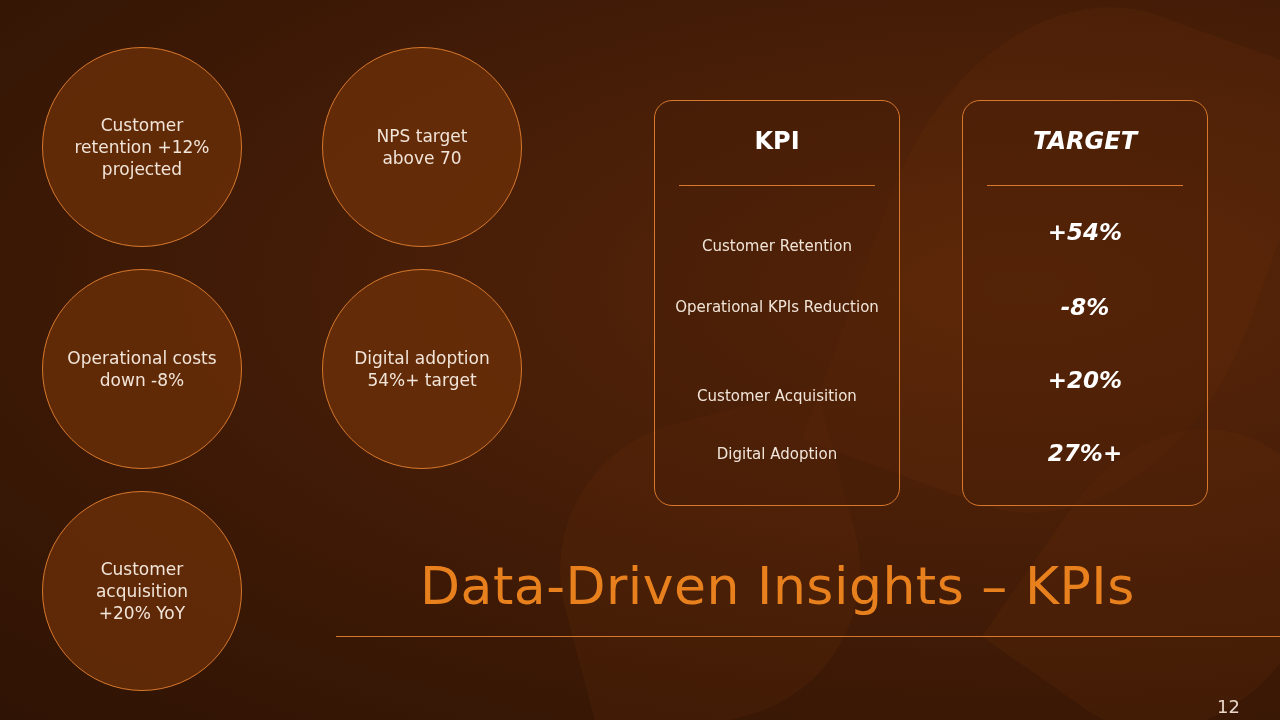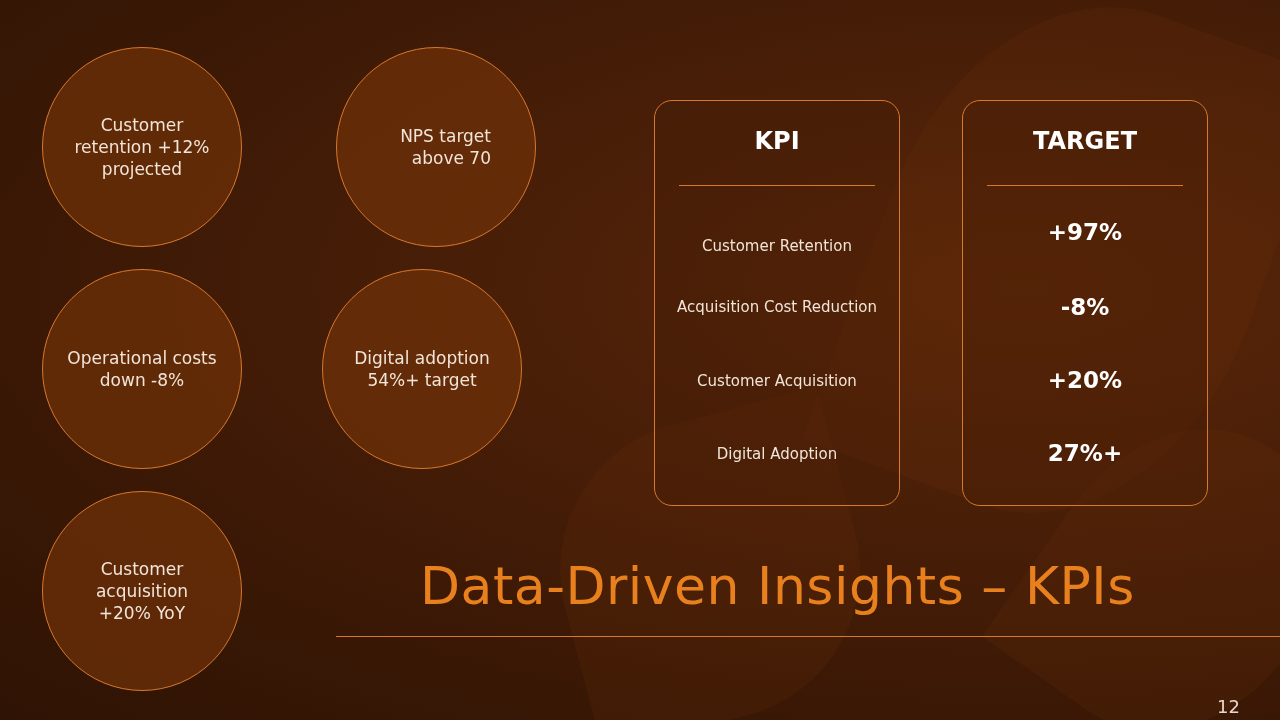--- a/index.html
+++ b/index.html
@@ -39,46 +39,46 @@
 </head>
 <body>
 
 <div class="leaf" style="left:880px;top:0;width:380px;height:520px;transform:rotate(20deg);"></div>
 <div class="leaf" style="left:560px;top:420px;width:300px;height:300px;transform:rotate(-15deg);"></div>
 <div class="leaf" style="left:1050px;top:420px;width:260px;height:320px;transform:rotate(35deg);"></div>
 
 <div class="circle" style="left:42px;top:47px;">
   <span>Customer retention +12% projected</span>
 </div>
-<div class="circle" style="left:336px;top:47px;text-align:right;">
+<div class="circle" style="left:322px;top:47px;">
   <span style="width:110px">NPS target above 70</span>
 </div>
 <div class="circle" style="left:42px;top:269px;">
   <span>Operational costs down -8%</span>
 </div>
 <div class="circle" style="left:322px;top:269px;">
   <span style="width:140px">Digital adoption 54%+ target</span>
 </div>
 <div class="circle" style="left:42px;top:491px;">
   <span style="width:120px">Customer acquisition +20% YoY</span>
 </div>
 
 <div class="panel" style="left:654px;">
   <div class="head">KPI</div>
   <div class="rule"></div>
   <div class="row kpi-row" style="top:136px;">Customer Retention</div>
-  <div class="row kpi-row" style="top:197px;">Acquisition Cost Reduction</div>
-  <div class="row kpi-row" style="top:271px;">Customer Acquisition</div>
+  <div class="row kpi-row" style="top:197px;">Operational KPIs Reduction</div>
+  <div class="row kpi-row" style="top:286px;">Customer Acquisition</div>
   <div class="row kpi-row" style="top:344px;">Digital Adoption</div>
 </div>
 
-<div class="panel" style="left:962px;">
+<div class="panel" style="left:962px;font-style:italic;">
   <div class="head">TARGET</div>
   <div class="rule"></div>
-  <div class="row tgt-row" style="top:118px;">+97%</div>
+  <div class="row tgt-row" style="top:118px;">+54%</div>
   <div class="row tgt-row" style="top:193px;">-8%</div>
   <div class="row tgt-row" style="top:266px;">+20%</div>
   <div class="row tgt-row" style="top:339px;">27%+</div>
 </div>
 
 <div class="title">Data-Driven Insights – KPIs</div>
 <div class="title-rule"></div>
 <div class="page-num">12</div>
 
 </body></html>

